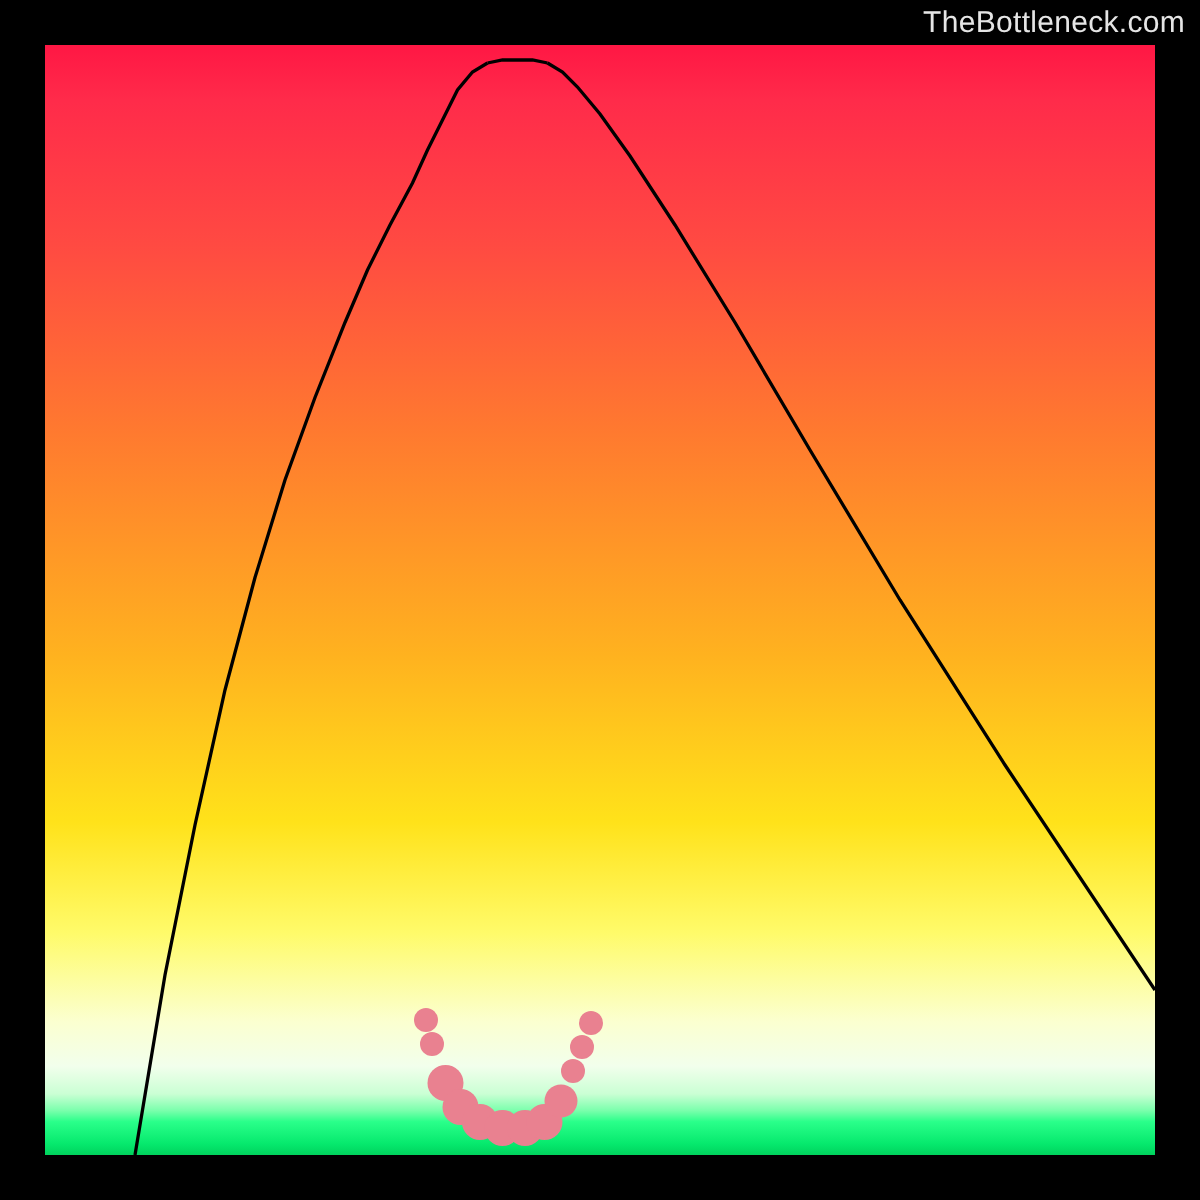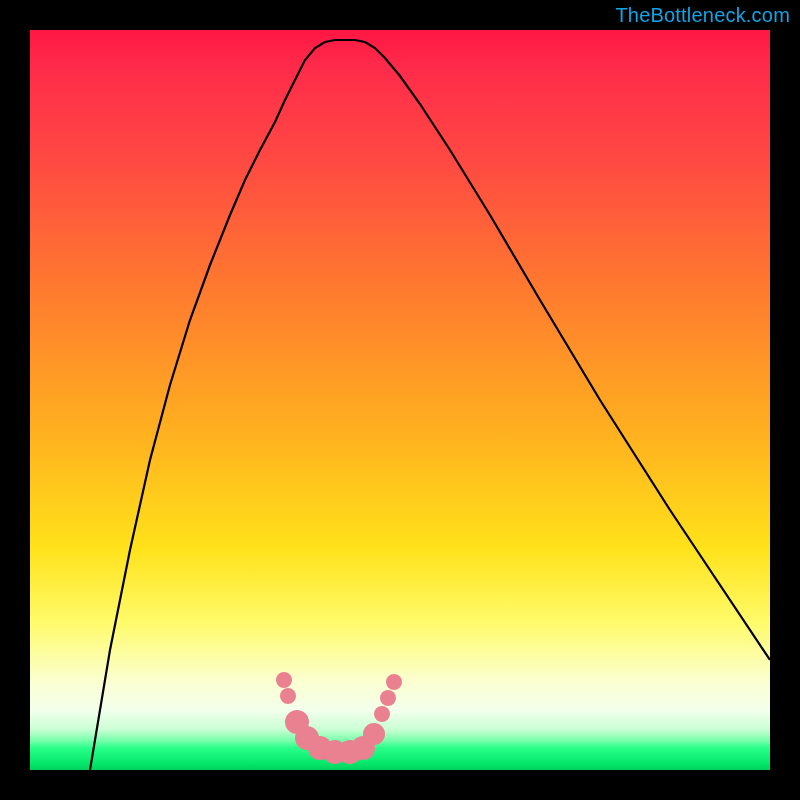--- a/index.html
+++ b/index.html
@@ -49,21 +49,21 @@
   .curves {
     position: absolute;
     inset: 0;
   }
   .watermark {
     position: absolute;
     top: 4px;
     right: 10px;
     font-family: Arial, Helvetica, sans-serif;
     font-size: 20px;
-    color: #0ea5e9;
+    color: #e5e5e5;
     letter-spacing: 0.2px;
     user-select: none;
   }
 </style>
 </head>
 <body>
 
 <div class="stage">
 
   <div class="watermark">TheBottleneck.com</div>

